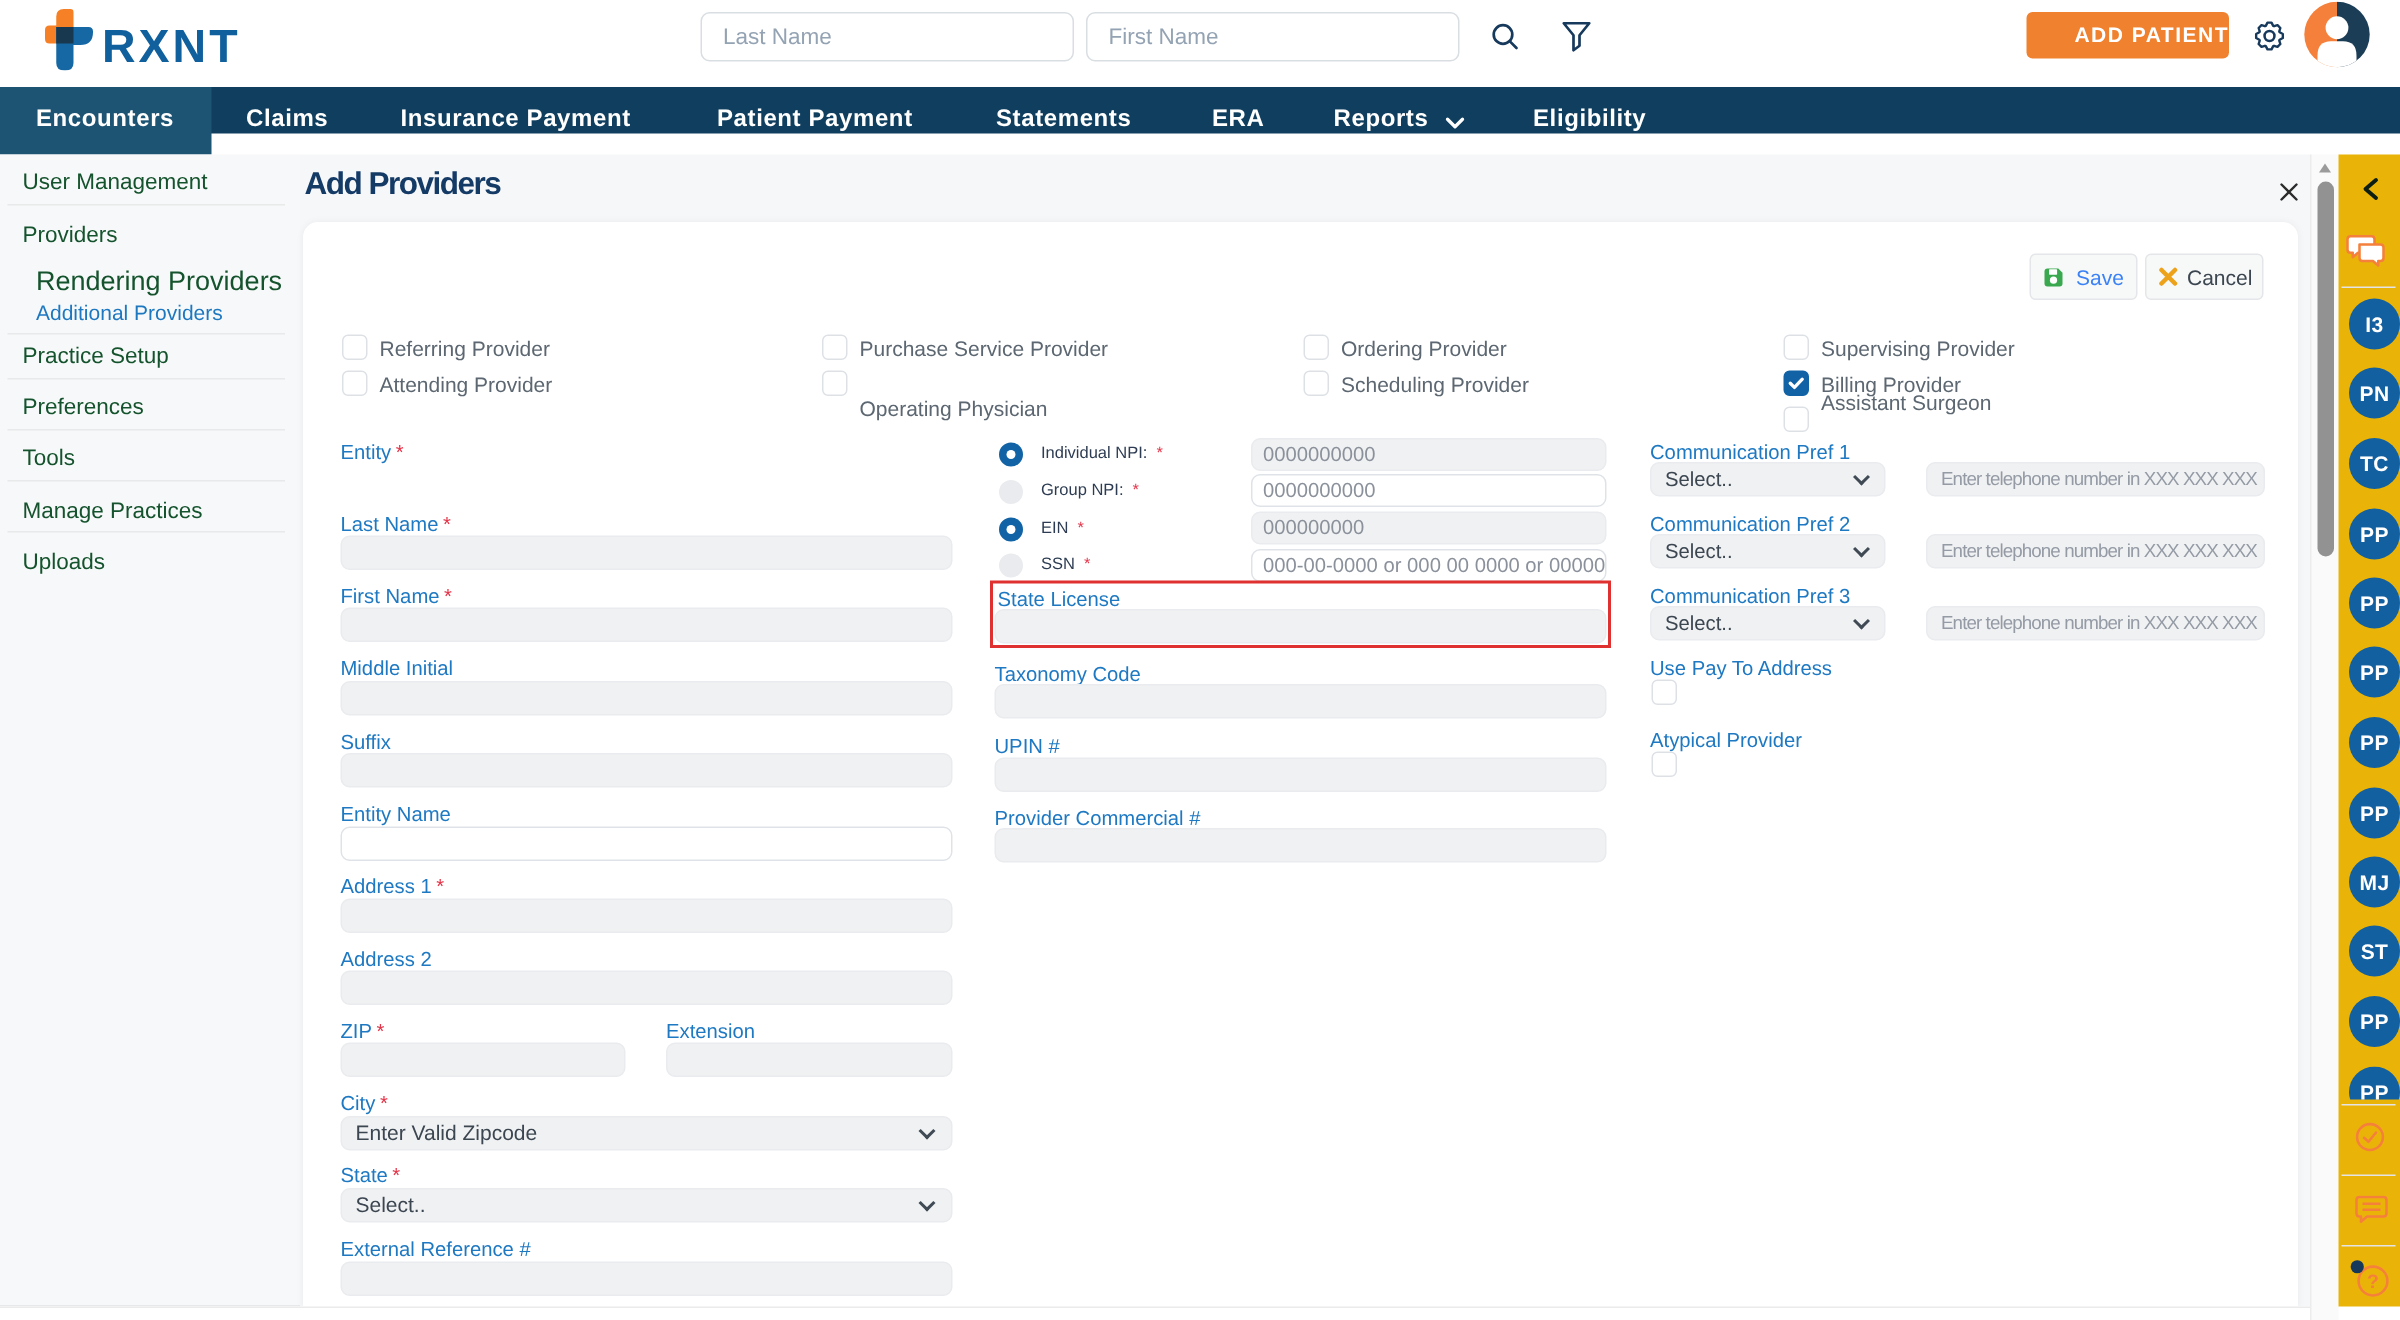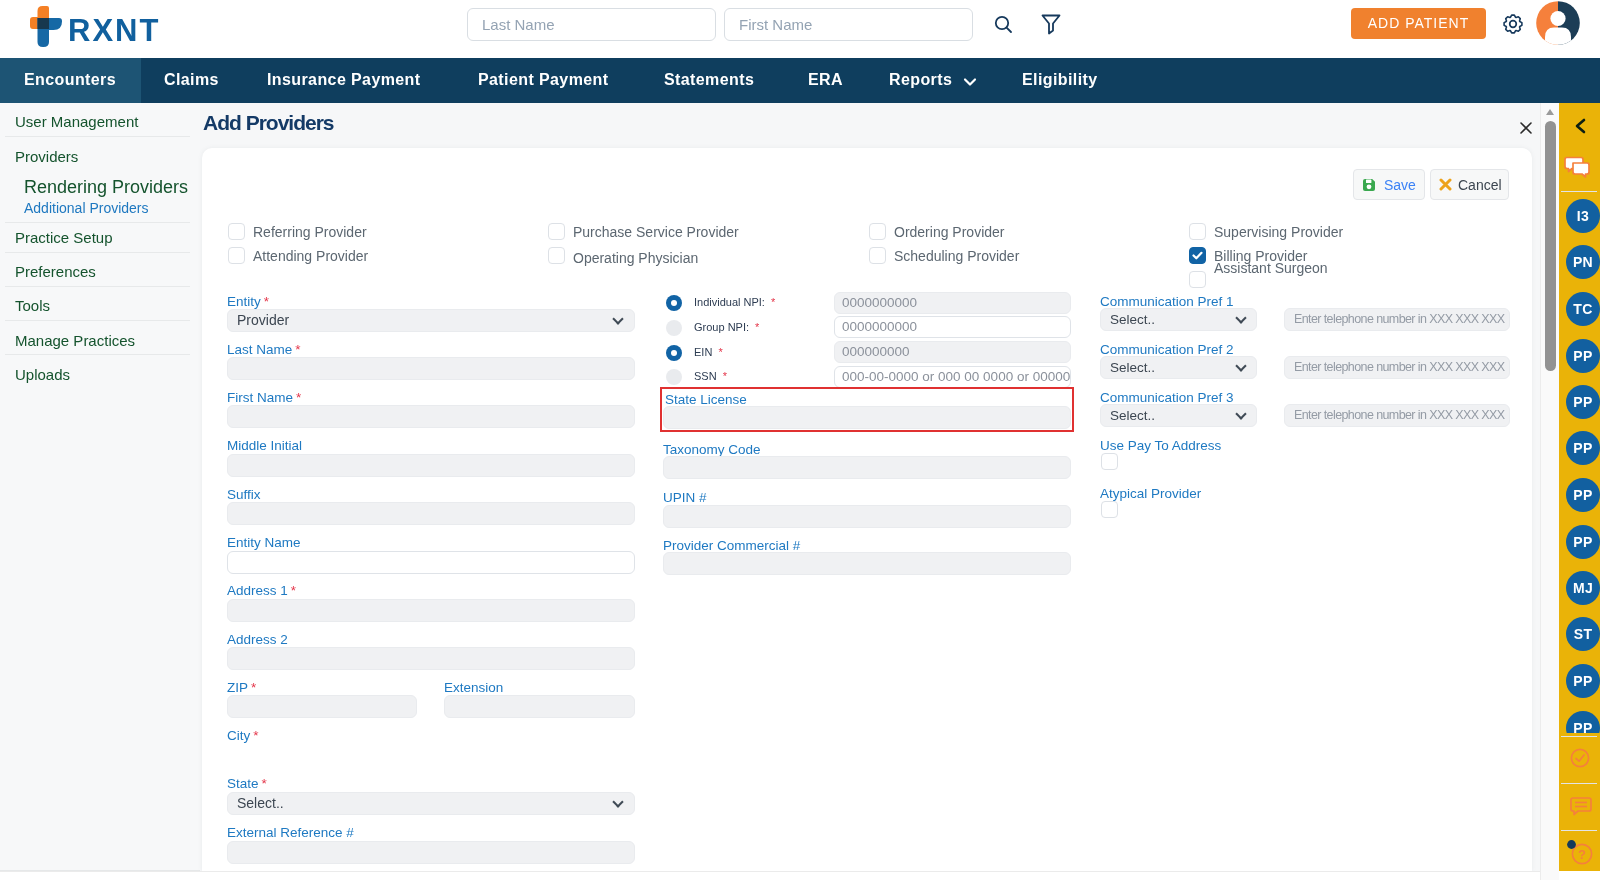--- a/index.html
+++ b/index.html
@@ -1,18 +1,18 @@
 <!DOCTYPE html>
 <html><head><meta charset="utf-8">
 <style>
 *{margin:0;padding:0;box-sizing:border-box}
 html,body{width:1600px;height:880px;overflow:hidden;font-family:"Liberation Sans",sans-serif;background:#fff}
 .a{position:absolute}
 .page{position:relative;width:1600px;height:880px;background:#fff}
-.nav{position:absolute;left:0;top:58px;width:1600px;height:45px;background:#0f3e5e}
+.nav{position:absolute;left:0;top:58px;width:1600px;height:31px;background:#0f3e5e}
 .nav span{position:absolute;top:13px;color:#fff;font-size:16px;font-weight:bold;letter-spacing:.4px}
 .navhl{position:absolute;left:0;top:0;width:141px;height:45px;background:#1d5474}
 .sb{position:absolute;left:0;top:103px;width:200px;height:768px;background:#f7f8f9;border-bottom:1px solid #e6e8e9}
 .si{position:absolute;left:15px;font-size:15px;color:#14532d;white-space:nowrap}
 .sd{position:absolute;left:5px;width:185px;height:1px;background:#e7e9ea}
 .content{position:absolute;left:200px;top:103px;width:1340px;height:768px;background:#f6f7f8}
 .card{position:absolute;left:2px;top:45px;width:1330px;height:723px;background:#fff;border-radius:10px 10px 0 0;box-shadow:0 0 4px rgba(120,130,140,.10)}
 .lb{position:absolute;font-size:13.5px;color:#1e79c2;white-space:nowrap}
 .lb i{font-style:normal;color:#e4364a;margin-left:3px}
 .in{position:absolute;width:408px;height:23px;background:#f0f1f3;border:1px solid #e9ebee;border-radius:6px;font-size:13.5px;color:#8b919b;line-height:21px;padding-left:9px;white-space:nowrap;overflow:hidden}
@@ -43,21 +43,21 @@
   <div class="a" style="left:68px;top:13px;font-size:31px;font-weight:bold;letter-spacing:2px;color:#11609e">RXNT</div>
   <div class="a" style="left:467px;top:8px;width:249px;height:33px;border:1px solid #d9dee3;border-radius:6px;font-size:15px;color:#94a3b3;line-height:31px;padding-left:14px">Last Name</div>
   <div class="a" style="left:724px;top:8px;width:249px;height:33px;border:1px solid #d9dee3;border-radius:6px;font-size:15px;color:#94a3b3;line-height:31px;padding-left:14px">First Name</div>
   <svg class="a" style="left:993px;top:14px" width="22" height="22" viewBox="0 0 22 22">
         <circle cx="9" cy="9" r="6.2" fill="none" stroke="#16395c" stroke-width="1.8"></circle>
         <line x1="13.6" y1="13.6" x2="18" y2="18" stroke="#16395c" stroke-width="1.8" stroke-linecap="round"></line>
       </svg>
   <svg class="a" style="left:1041px;top:14px" width="20" height="22" viewBox="0 0 20 22">
         <path d="M1.5 1.5 L18.5 1.5 L12 9.5 L12 16.5 L8 19.5 L8 9.5 Z" fill="none" stroke="#16395c" stroke-width="1.8" stroke-linejoin="round"></path>
       </svg>
-  <div class="a" style="left:1351px;top:8px;width:135px;height:31px;background:#f0812e;border-radius:4px;color:#fff;font-size:14px;font-weight:normal;letter-spacing:1px;text-align:center;line-height:31px">ADD PATIENT</div>
+  <div class="a" style="left:1351px;top:8px;width:135px;height:31px;background:#f0812e;border-radius:4px;color:#fff;font-size:14px;font-weight:bold;letter-spacing:1px;text-align:right;line-height:31px">ADD PATIENT</div>
   <svg class="a" style="left:1503px;top:14px" width="20" height="20" viewBox="0 0 20 20">
         <path d="M18.90 8.66 L18.90 11.34 L16.76 12.47 L16.53 13.04 L17.24 15.34 L15.34 17.24 L13.04 16.53 L12.47 16.76 L11.34 18.90 L8.66 18.90 L7.53 16.76 L6.96 16.53 L4.66 17.24 L2.76 15.34 L3.47 13.04 L3.24 12.47 L1.10 11.34 L1.10 8.66 L3.24 7.53 L3.47 6.96 L2.76 4.66 L4.66 2.76 L6.96 3.47 L7.53 3.24 L8.66 1.10 L11.34 1.10 L12.47 3.24 L13.04 3.47 L15.34 2.76 L17.24 4.66 L16.53 6.96 L16.76 7.53 Z" fill="none" stroke="#16395c" stroke-width="1.6" stroke-linejoin="round"></path>
         <circle cx="10" cy="10" r="3.3" fill="none" stroke="#16395c" stroke-width="1.7"></circle>
       </svg>
   <svg class="a" style="left:1536px;top:1px" width="44" height="44" viewBox="0 0 44 44">
     <defs>
           <clipPath id="avc">
             <circle cx="22" cy="22" r="21.8"></circle>
           </clipPath>
         </defs>
@@ -121,52 +121,52 @@
           <path d="M2 2 L11 11 M11 2 L2 11" stroke="#eda21c" stroke-width="3" stroke-linecap="round"></path>
         </svg>
 <div class="a" style="left:1256px;top:29px;font-size:14px;color:#3c4650">Cancel</div>
 <div class="cb" style="left:26px;top:75px"></div>
 <div class="cblb" style="left:51px;top:76px">Referring Provider</div>
 <div class="cb" style="left:26px;top:99px"></div>
 <div class="cblb" style="left:51px;top:100px">Attending Provider</div>
 <div class="cb" style="left:346px;top:75px"></div>
 <div class="cblb" style="left:371px;top:76px">Purchase Service Provider</div>
 <div class="cb" style="left:346px;top:99px"></div>
-<div class="cblb" style="left:371px;top:102px">Operating Physician</div>
+<div class="cblb" style="left:371px;top:116px">Operating Physician</div>
 <div class="cb" style="left:667px;top:75px"></div>
 <div class="cblb" style="left:692px;top:76px">Ordering Provider</div>
 <div class="cb" style="left:667px;top:99px"></div>
 <div class="cblb" style="left:692px;top:100px">Scheduling Provider</div>
 <div class="cb" style="left:987px;top:75px"></div>
 <div class="cblb" style="left:1012px;top:76px">Supervising Provider</div>
 <div class="cb" style="left:987px;top:99px;background:#1163a5;border-color:#1163a5">
           <svg width="15" height="15" viewBox="0 0 15 15" style="position:absolute;left:0;top:0">
             <path d="M3.5 7.5 L6.3 10.3 L11.5 4.8" fill="none" stroke="#fff" stroke-width="2.2" stroke-linecap="round" stroke-linejoin="round"></path>
           </svg>
         </div>
 <div class="cblb" style="left:1012px;top:100px">Billing Provider</div>
 <div class="cb" style="left:987px;top:123px"></div>
 <div class="cblb" style="left:1012px;top:112px">Assistant Surgeon</div>
 <div class="lb" style="left:25px;top:146px">Entity<i>*</i></div>
-<div class="in" style="left:25px;top:161px"><span class="seltx">Provider</span><span class="chv" style="right:12px;top:5px"></span></div>
 <div class="lb" style="left:25px;top:194px">Last Name<i>*</i></div>
 <div class="in" style="left:25px;top:209px"></div>
 <div class="lb" style="left:25px;top:242px">First Name<i>*</i></div>
 <div class="in" style="left:25px;top:257px"></div>
 <div class="lb" style="left:25px;top:290px">Middle Initial</div>
 <div class="in" style="left:25px;top:306px"></div>
 <div class="lb" style="left:25px;top:339px">Suffix</div>
 <div class="in" style="left:25px;top:354px"></div>
 <div class="lb" style="left:25px;top:387px">Entity Name</div>
 <div class="iw" style="left:25px;top:403px"></div>
 <div class="lb" style="left:25px;top:435px">Address 1<i>*</i></div>
 <div class="in" style="left:25px;top:451px"></div>
 <div class="lb" style="left:25px;top:484px">Address 2</div>
 <div class="in" style="left:25px;top:499px"></div>
 <div class="lb" style="left:25px;top:580px">City<i>*</i></div>
+<div class="in" style="left:25px;top:596px"><span class="seltx">Enter Valid Zipcode</span><span class="chv" style="right:12px;top:5px"></span></div>
 <div class="lb" style="left:25px;top:628px">State<i>*</i></div>
 <div class="in" style="left:25px;top:644px"><span class="seltx">Select..</span><span class="chv" style="right:12px;top:5px"></span></div>
 <div class="lb" style="left:25px;top:677px">External Reference #</div>
 <div class="in" style="left:25px;top:693px"></div>
 <div class="lb" style="left:25px;top:532px">ZIP<i>*</i></div>
 <div class="in" style="left:25px;top:547px;width:190px"></div>
 <div class="lb" style="left:242px;top:532px">Extension</div>
 <div class="in" style="left:242px;top:547px;width:191px"></div>
 <div class="rd rdon" style="left:464px;top:147px"></div>
 <div class="rlb" style="left:492px;top:148px">Individual NPI: <i>*</i></div>

